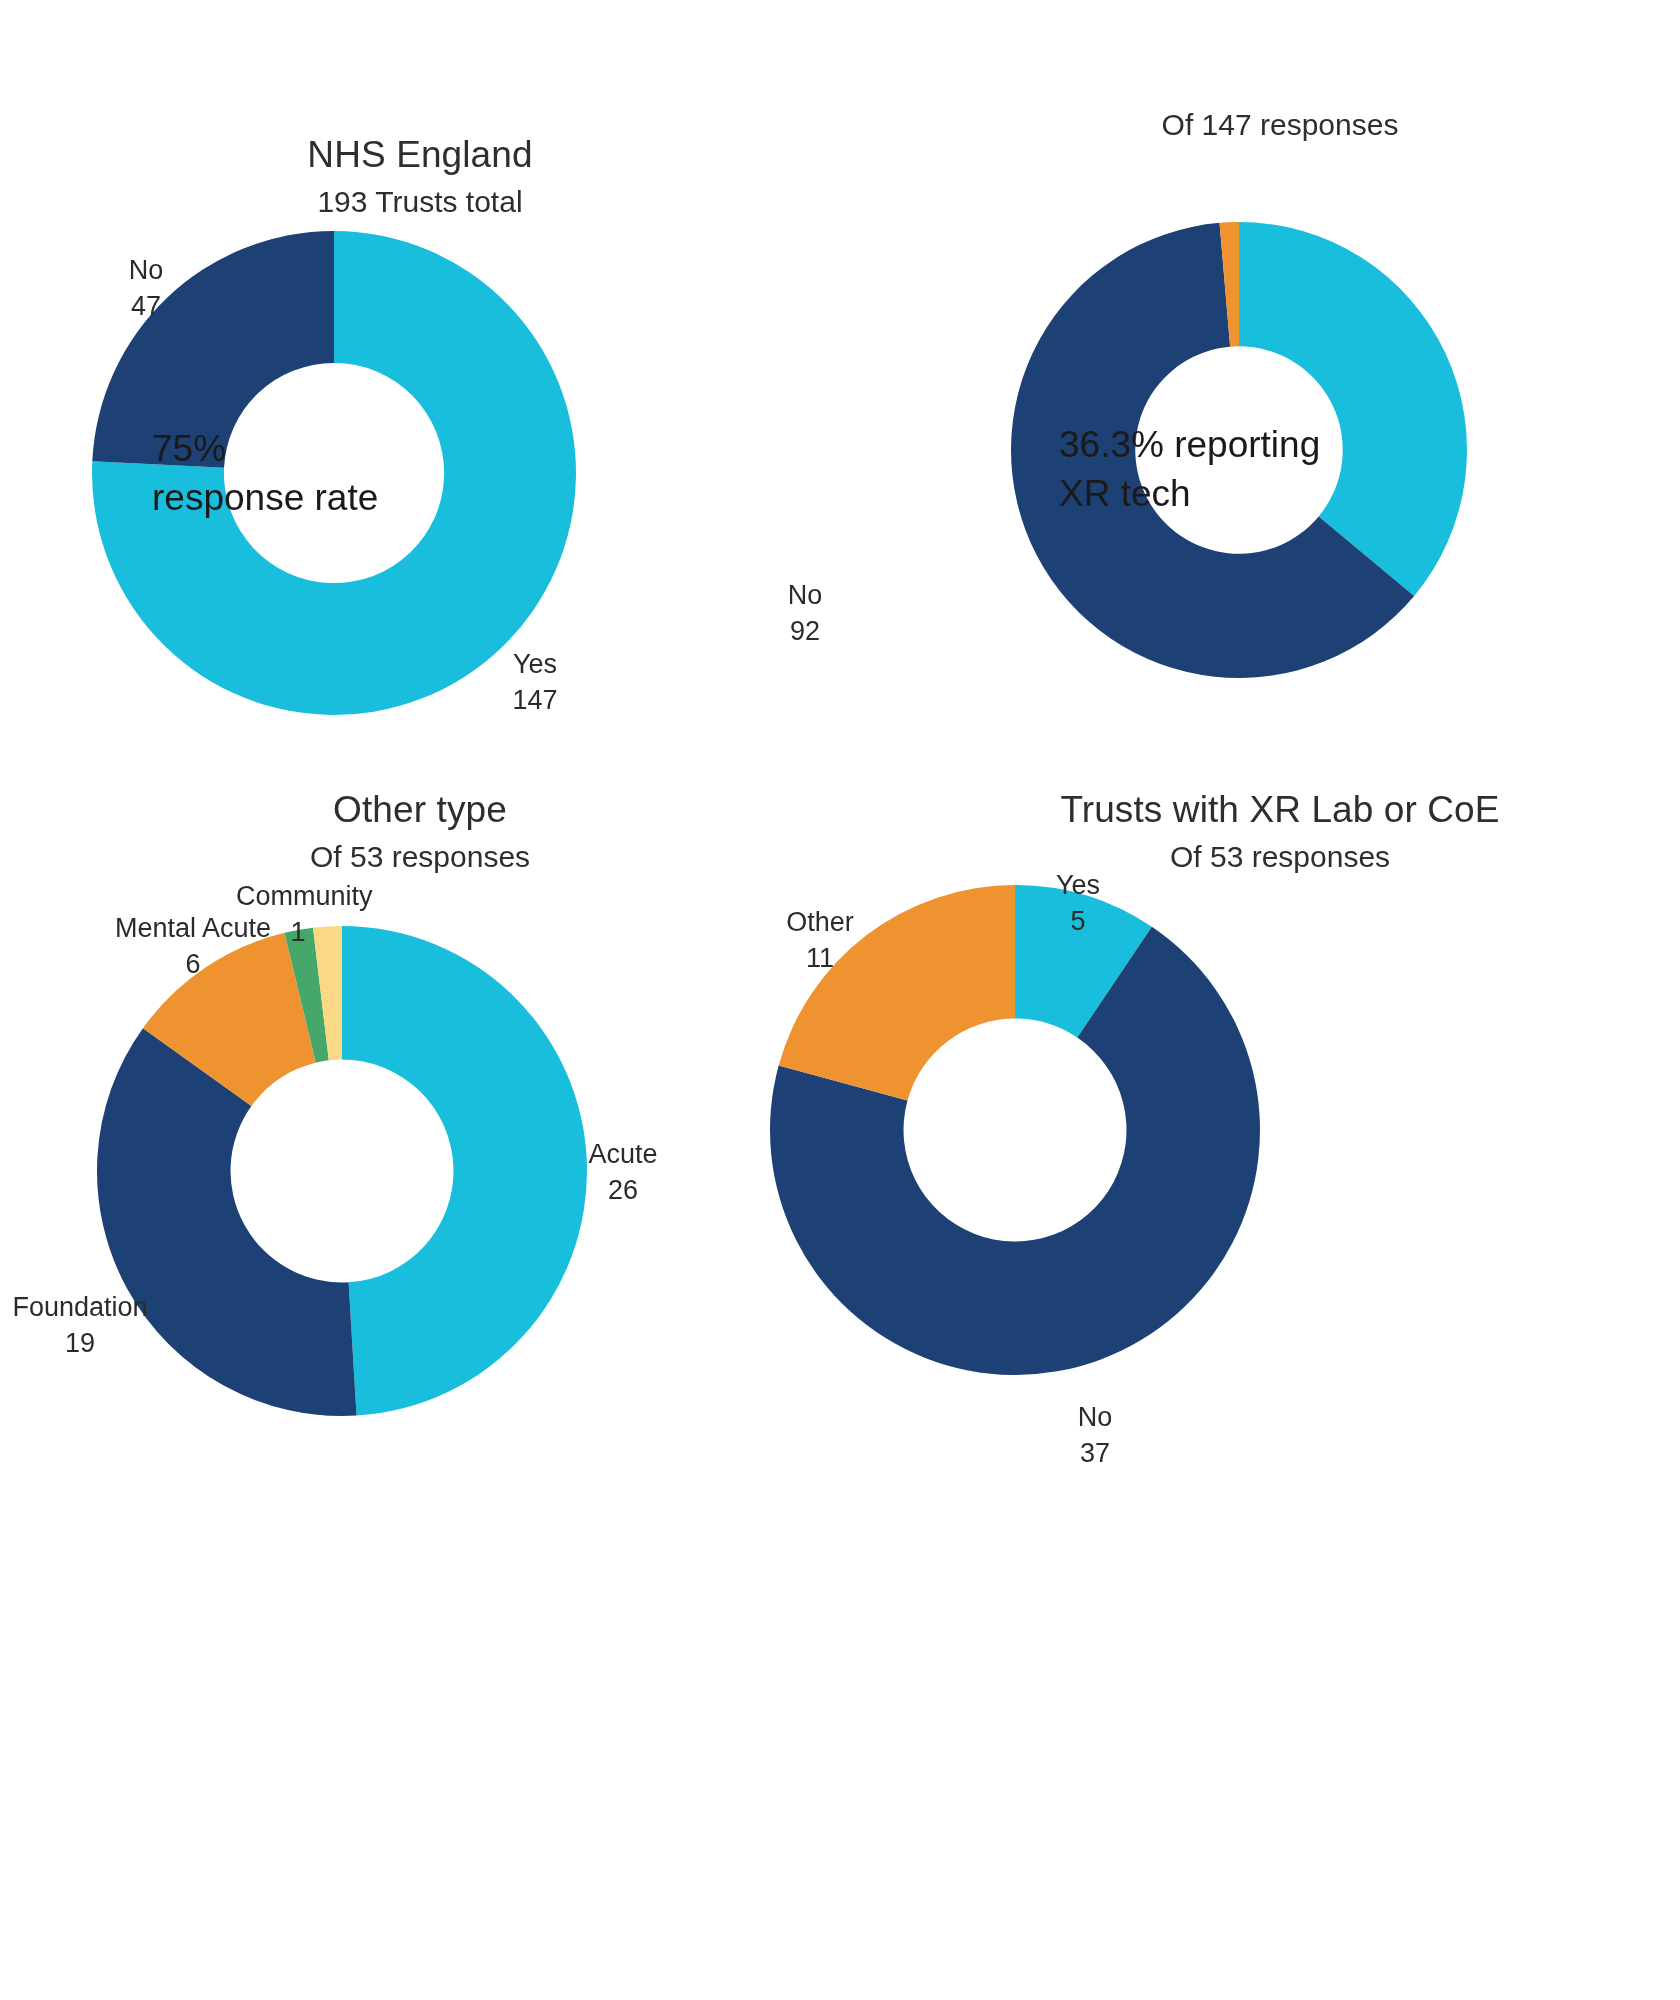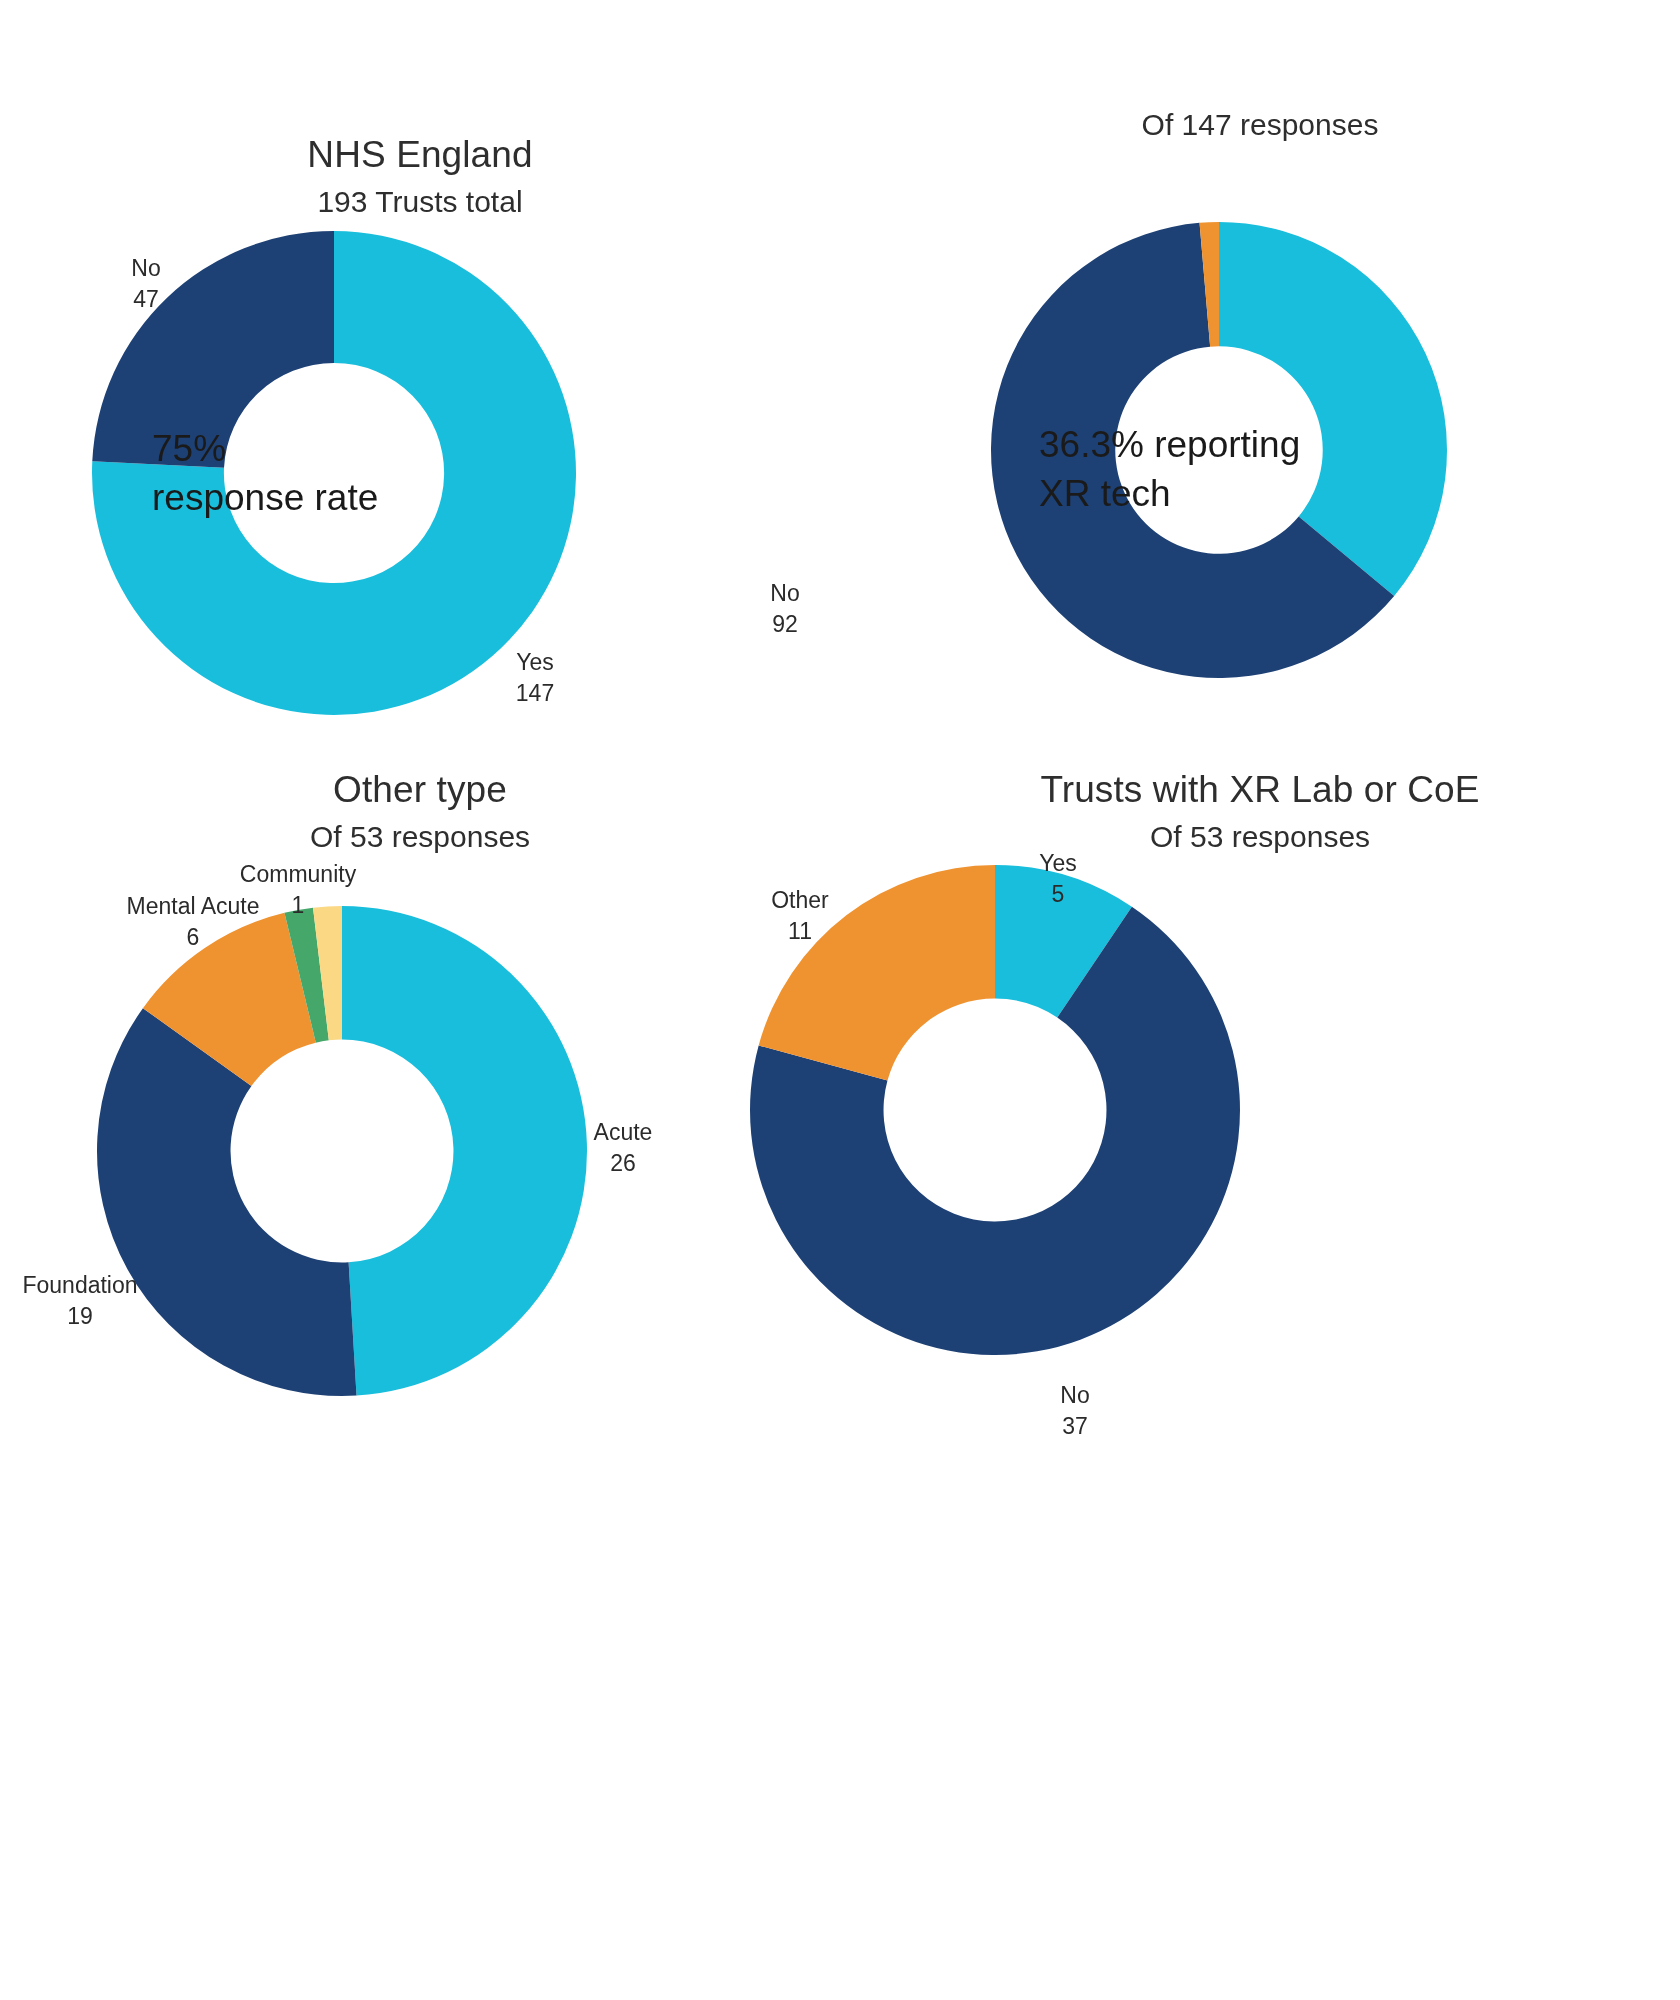--- a/index.html
+++ b/index.html
@@ -11,20 +11,21 @@
     width: 1680px; height: 2000px;
     font-family: "Liberation Sans", "DejaVu Sans", sans-serif;
     color: #2b2b2b;
     overflow: hidden;
   }
   .grid {
     width: 1558px; height: 2000px;
     display: grid;
     grid-template-columns: 840px 840px;
     grid-template-rows: 960px 1040px;
+    gap: 20px;
   }
   .panel {
     position: relative;
     width: 100%; height: 100%;
   }
   .titles {
     position: absolute;
     left: 0; right: 0;
     text-align: center;
     line-height: 1.18;
@@ -50,21 +51,21 @@
   .center-text {
     position: absolute;
     text-align: left;
     line-height: 1.32;
     font-size: 37px;
     color: #1a1a1a;
     pointer-events: none;
   }
   .slice-label {
     position: absolute;
-    font-size: 23px;
+    font-size: 27px;
     line-height: 1.33;
     color: #2b2b2b;
     white-space: nowrap;
   }
   .lbl-c { text-align: center; }
 </style>
 </head>
 <body>
 
 <div class="grid">

